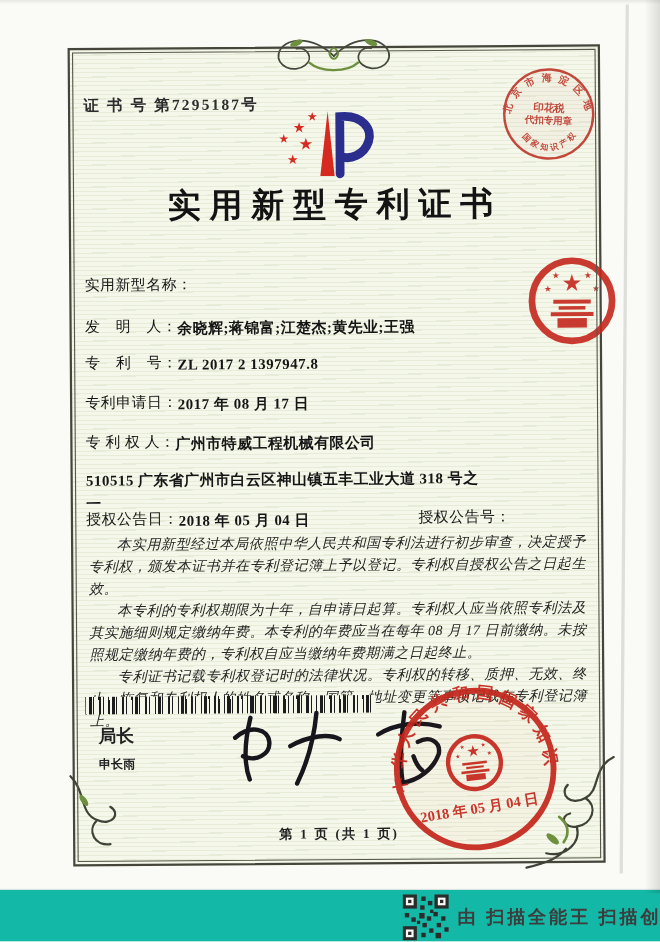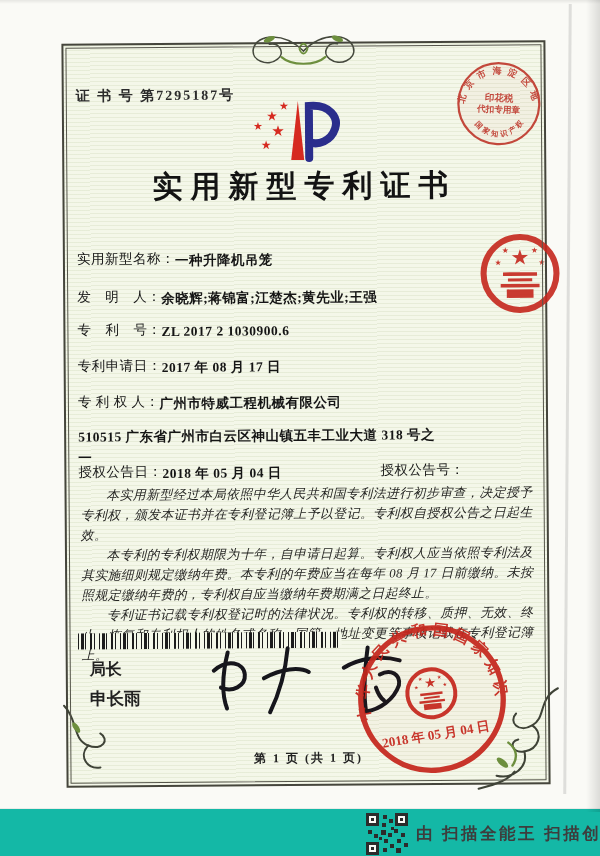--- a/index.html
+++ b/index.html
@@ -51,21 +51,21 @@
 
   .barcode{position:absolute;left:10px;top:588px;width:264px;height:16px;
         background:repeating-linear-gradient(90deg,
           #1c1c1c 0 1px, #f4f7e9 1px 3px,
           #1c1c1c 3px 6px, #f4f7e9 6px 7px,
           #1c1c1c 7px 8px, #f4f7e9 8px 12px,
           #1c1c1c 12px 14px, #f4f7e9 14px 16px,
           #1c1c1c 16px 17px, #f4f7e9 17px 21px);}
 
   .director-label{position:absolute;left:22px;top:614px;font-size:16px;font-weight:600;color:#222;}
-  .director-name{position:absolute;left:22px;top:642px;font-size:17px;font-weight:600;color:#222;}
+  .director-name{position:absolute;left:22px;top:642px;font-size:11px;font-weight:600;color:#222;}
   .signature{position:absolute;left:128px;top:596px;width:236px;height:84px;}
 
   .official-seal{position:absolute;left:286px;top:578px;width:156px;height:156px;
         transform:rotate(-6deg);opacity:0.93;}
 
   .page-footer{position:absolute;left:0;top:706px;width:100%;text-align:center;
         font-size:12px;letter-spacing:2px;color:#222;font-weight:600;}
 
   .scanner-bar{position:absolute;left:366px;top:812px;width:226px;height:44px;display:flex;align-items:center;}
   .qr-icon{width:42px;height:42px;flex:none;}
@@ -159,29 +159,28 @@
       <text x="50" y="47" text-anchor="middle" font-size="11" fill="#bf3a2e" font-weight="bold">印花税</text>
       <text x="50" y="60" text-anchor="middle" font-size="10" fill="#bf3a2e" font-weight="bold">代扣专用章</text>
     </svg>
 
     <svg class="emblem-watermark" viewBox="-40 -40 80 80">
       <use href="#emblem" transform="scale(1.08)"></use>
     </svg>
 
     <div class="field-row" style="top:205px">
       <span class="field-label">实用新型名称：</span>
-      <span class="field-value">一种升降机吊笼</span>
     </div>
     <div class="field-row" style="top:243px">
       <span class="field-label">发　明　人：</span>
       <span class="field-value">余晓辉;蒋锦富;江楚杰;黄先业;王强</span>
     </div>
     <div class="field-row" style="top:276px">
       <span class="field-label">专　利　号：</span>
-      <span class="field-value">ZL 2017 2 1030900.6</span>
+      <span class="field-value">ZL 2017 2 1397947.8</span>
     </div>
     <div class="field-row" style="top:312px">
       <span class="field-label">专利申请日：</span>
       <span class="field-value">2017 年 08 月 17 日</span>
     </div>
     <div class="field-row" style="top:348px">
       <span class="field-label">专 利 权 人：</span>
       <span class="field-value">广州市特威工程机械有限公司</span>
     </div>
     <div class="field-row" style="top:381px">

